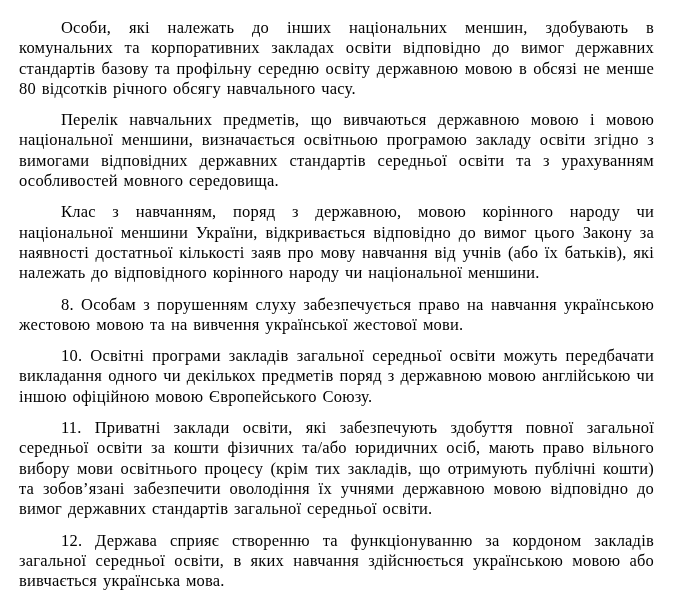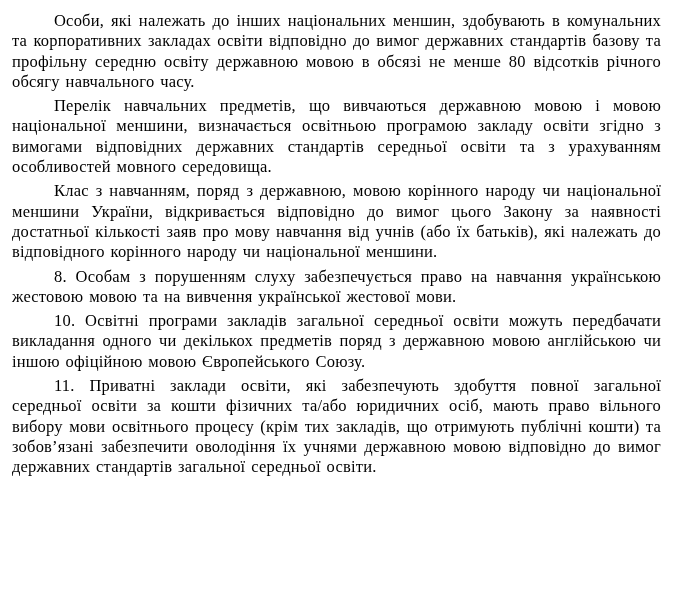--- a/index.html
+++ b/index.html
@@ -10,33 +10,34 @@
   .page {
     width: 677px;
     min-height: 611px;
     box-sizing: border-box;
     background: #ffffff;
     padding: 7px 12px 8px 8px;
     font-family: "Liberation Serif", "DejaVu Serif", serif;
     color: #000000;
   }
   .para {
-    margin: 4px;
+    margin: 11px;
     padding: 0;
     font-size: 16.5px;
     line-height: 20.3px;
     text-align: justify;
     text-indent: 42px;
     word-spacing: 1.5px;
     letter-spacing: 0.2px;
   }
 </style>
 </head>
 <body>
 
 <div class="page">
   <p class="para">Особи, які належать до інших національних меншин, здобувають в комунальних та корпоративних закладах освіти відповідно до вимог державних стандартів базову та профільну середню освіту державною мовою в обсязі не менше 80 відсотків річного обсягу навчального часу.</p>
   <p class="para">Перелік навчальних предметів, що вивчаються державною мовою і мовою національної меншини, визначається освітньою програмою закладу освіти згідно з вимогами відповідних державних стандартів середньої освіти та з урахуванням особливостей мовного середовища.</p>
   <p class="para">Клас з навчанням, поряд з державною, мовою корінного народу чи національної меншини України, відкривається відповідно до вимог цього Закону за наявності достатньої кількості заяв про мову навчання від учнів (або їх батьків), які належать до відповідного корінного народу чи національної меншини.</p>
   <p class="para">8. Особам з порушенням слуху забезпечується право на навчання українською жестовою мовою та на вивчення української жестової мови.</p>
   <p class="para">10. Освітні програми закладів загальної середньої освіти можуть передбачати викладання одного чи декількох предметів поряд з державною мовою англійською чи іншою офіційною мовою Європейського Союзу.</p>
   <p class="para">11. Приватні заклади освіти, які забезпечують здобуття повної загальної середньої освіти за кошти фізичних та/або юридичних осіб, мають право вільного вибору мови освітнього процесу (крім тих закладів, що отримують публічні кошти) та зобов’язані забезпечити оволодіння їх учнями державною мовою відповідно до вимог державних стандартів загальної середньої освіти.</p>
+  <p class="para">12. Держава сприяє створенню та функціонуванню за кордоном закладів загальної середньої освіти, в яких навчання здійснюється українською мовою або вивчається українська мова.</p>
 </div>
 
 </body></html>

